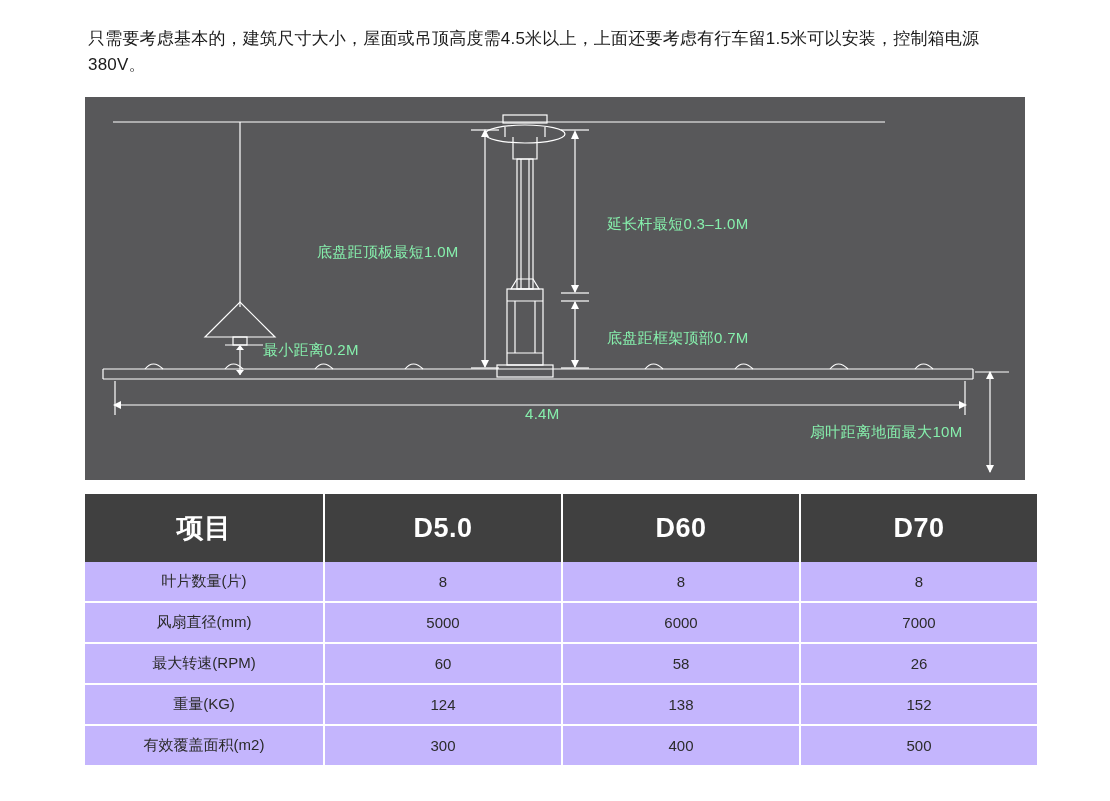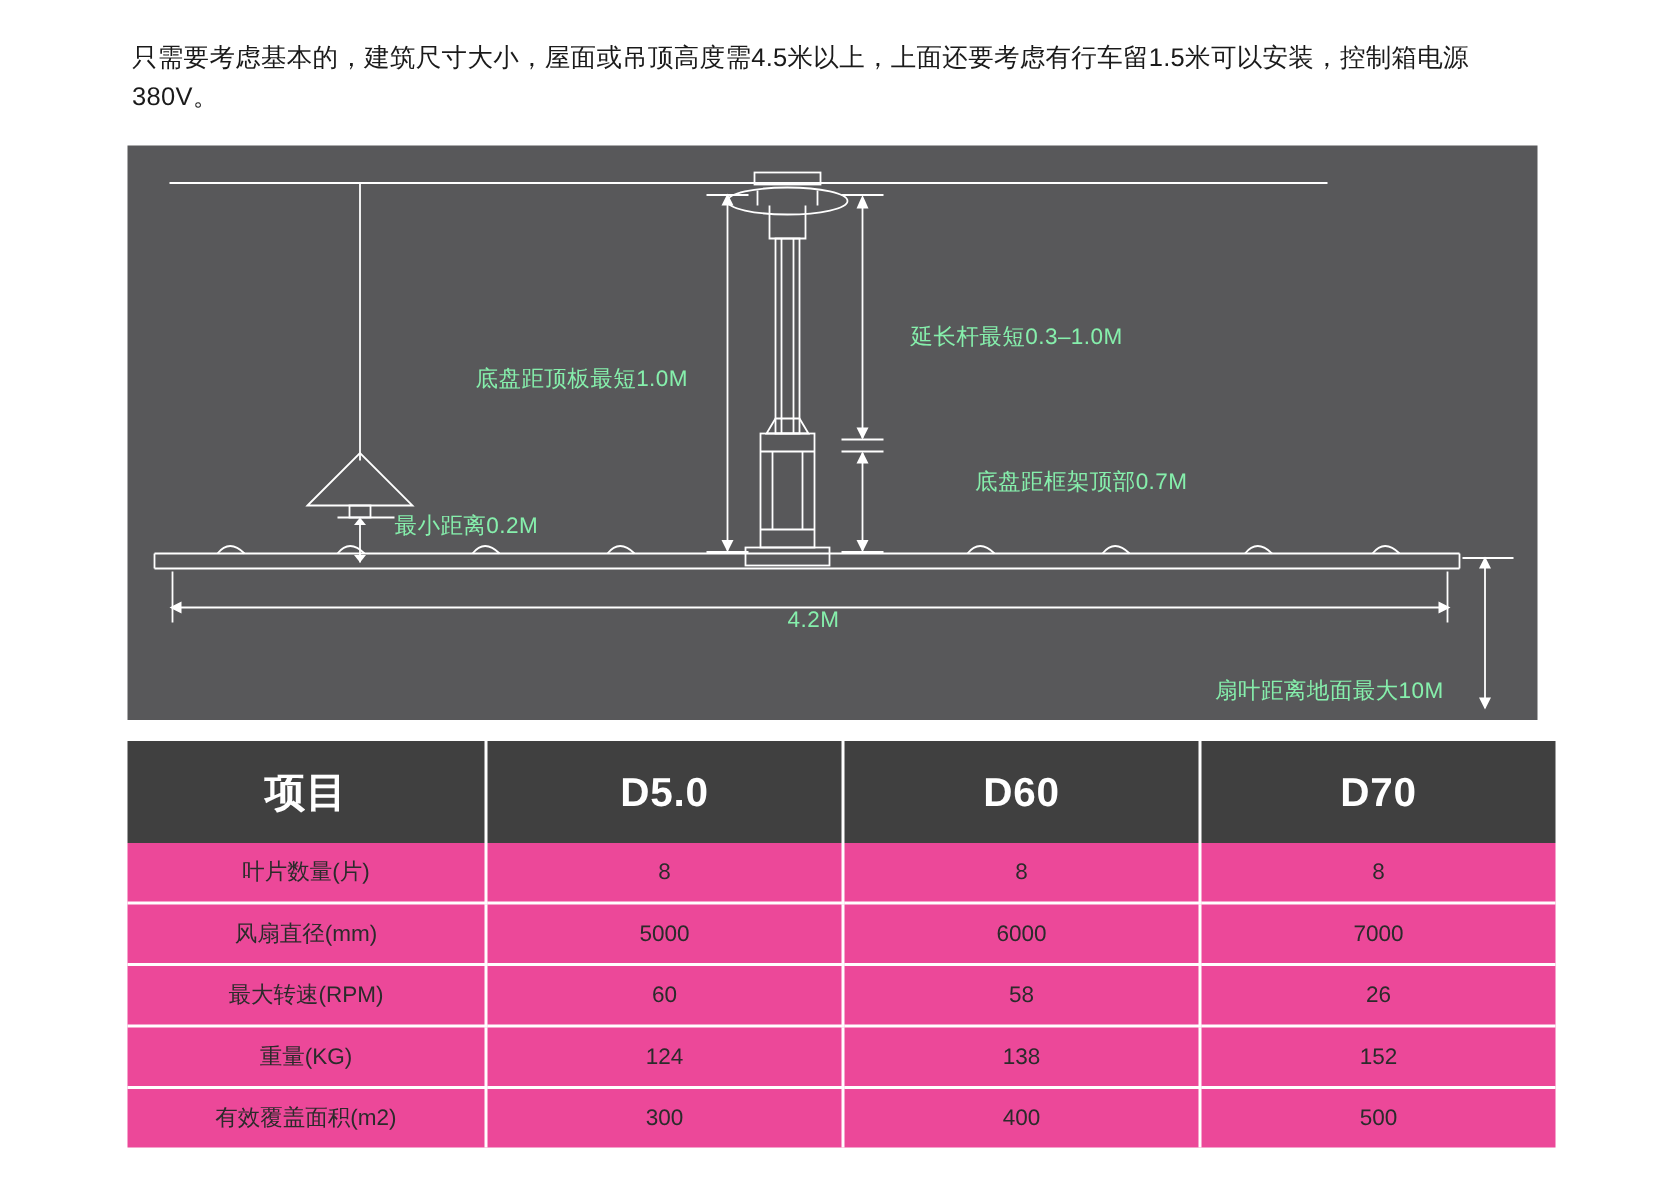--- a/index.html
+++ b/index.html
@@ -48,24 +48,24 @@
   }
   .diag-label {
     position: absolute;
     color: #86efac;
     font-size: 15px;
     white-space: nowrap;
     letter-spacing: 0.3px;
   }
   .lbl-chassis-ceiling { left: 232px; top: 146px; }
   .lbl-ext-rod        { left: 522px; top: 118px; }
-  .lbl-chassis-frame  { left: 522px; top: 215px; margin-left: 43px; }
+  .lbl-chassis-frame  { left: 522px; top: 232px; }
   .lbl-min-dist       { left: 178px; top: 244px; }
   .lbl-span           { left: 440px; top: 308px; font-size: 15px;}
-  .lbl-blade-ground   { left: 725px; top: 326px; margin-top: 28px; }
+  .lbl-blade-ground   { left: 725px; top: 326px; }
 
   
   .spec-table {
     position: absolute;
     left: 85px;
     top: 494px;
     width: 940px;
     border-collapse: collapse;
     table-layout: fixed;
   }
@@ -77,21 +77,21 @@
     background: #404040;
     color: #ffffff;
     font-size: 27px;
     font-weight: bold;
     height: 66px;
     border-right: 2px solid #ffffff;
     letter-spacing: 0.5px;
   }
   .spec-table thead th:last-child { border-right: none; }
   .spec-table tbody td {
-    background: #ec4899;
+    background: #c4b5fd;
     color: #2b2b2b;
     font-size: 15px;
     height: 37px;
     border-right: 2px solid #ffffff;
     border-bottom: 2px solid #ffffff;
   }
   .spec-table tbody td:last-child { border-right: none; }
   .spec-table tbody tr:last-child td { border-bottom: none; }
   .col-name { width: 236px; }
   .col-val  { width: 234px; }
@@ -179,21 +179,21 @@
         <path d="M901 282 L905 274 L909 282 Z" fill="#ffffff" stroke="none"></path>
         <path d="M901 368 L905 376 L909 368 Z" fill="#ffffff" stroke="none"></path>
         <line x1="890" y1="275" x2="924" y2="275"></line>
       </g>
     </svg>
 
     <div class="diag-label lbl-chassis-ceiling">底盘距顶板最短1.0M</div>
     <div class="diag-label lbl-ext-rod">延长杆最短0.3–1.0M</div>
     <div class="diag-label lbl-chassis-frame">底盘距框架顶部0.7M</div>
     <div class="diag-label lbl-min-dist">最小距离0.2M</div>
-    <div class="diag-label lbl-span">4.2M</div>
+    <div class="diag-label lbl-span">4.4M</div>
     <div class="diag-label lbl-blade-ground">扇叶距离地面最大10M</div>
   </div>
 
   <table class="spec-table">
     <thead>
       <tr>
         <th class="col-name">项目</th>
         <th class="col-val">D5.0</th>
         <th class="col-val">D60</th>
         <th class="col-val">D70</th>

